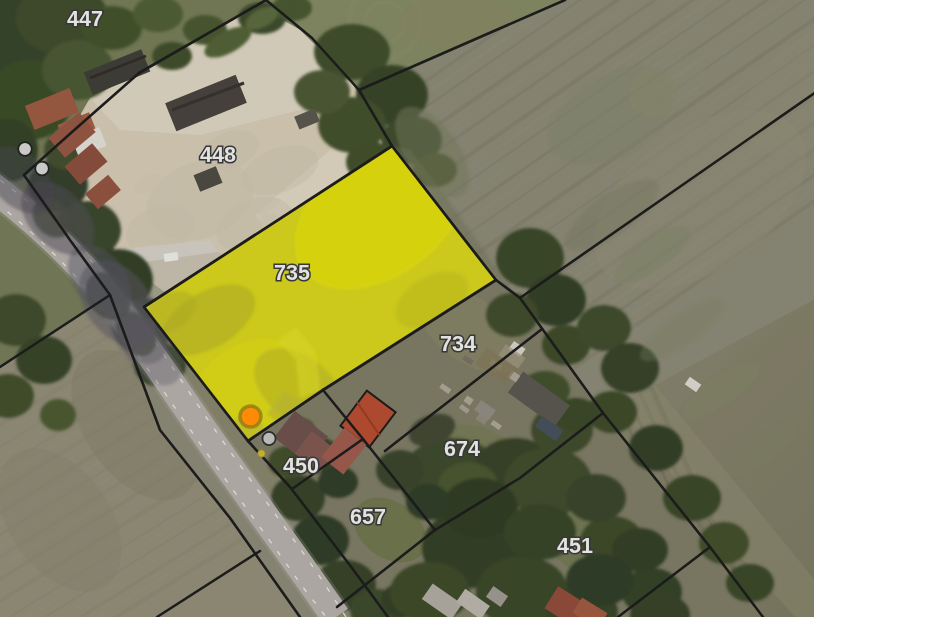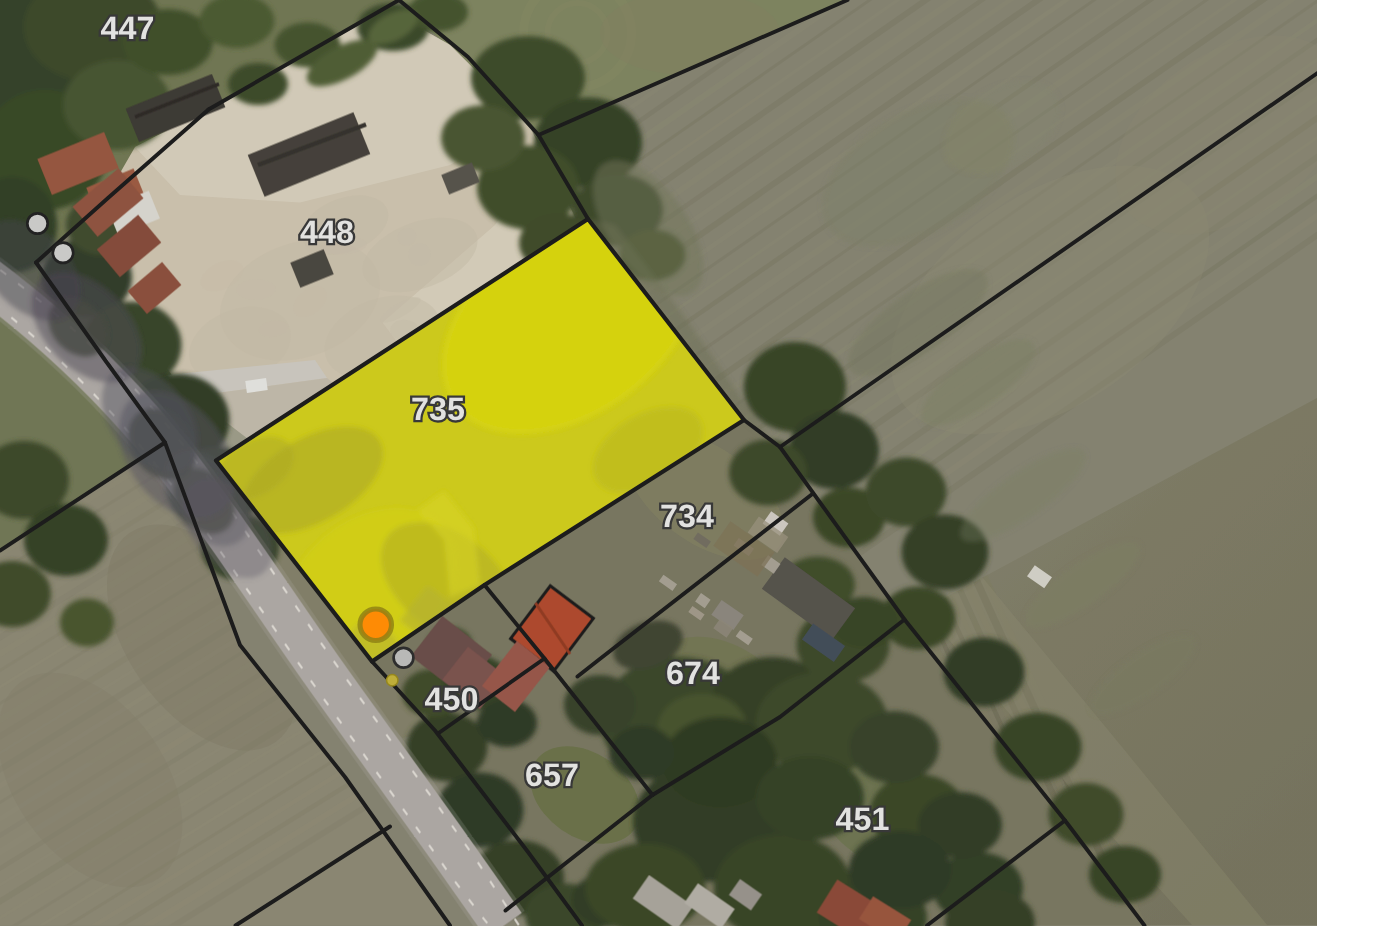--- a/index.html
+++ b/index.html
@@ -1,17 +1,17 @@
 <!DOCTYPE html>
 <html><head>
 <meta charset="utf-8">
 <title>Perceelkaart</title>
 <style>
   html,body { margin:0; padding:0; background:#fff; font-family:"Liberation Sans", sans-serif; }
-  #map { width:878px; height:617px; overflow:hidden; }
+  #map { width:814px; height:617px; overflow:hidden; }
 </style>
 </head>
 <body>
 
 <div id="map">
 <svg width="925" height="617" viewBox="0 0 925 617">
 <defs>
 <filter id="soft" x="-30%" y="-30%" width="160%" height="160%">
           <feGaussianBlur stdDeviation="1.6"></feGaussianBlur>
         </filter>

